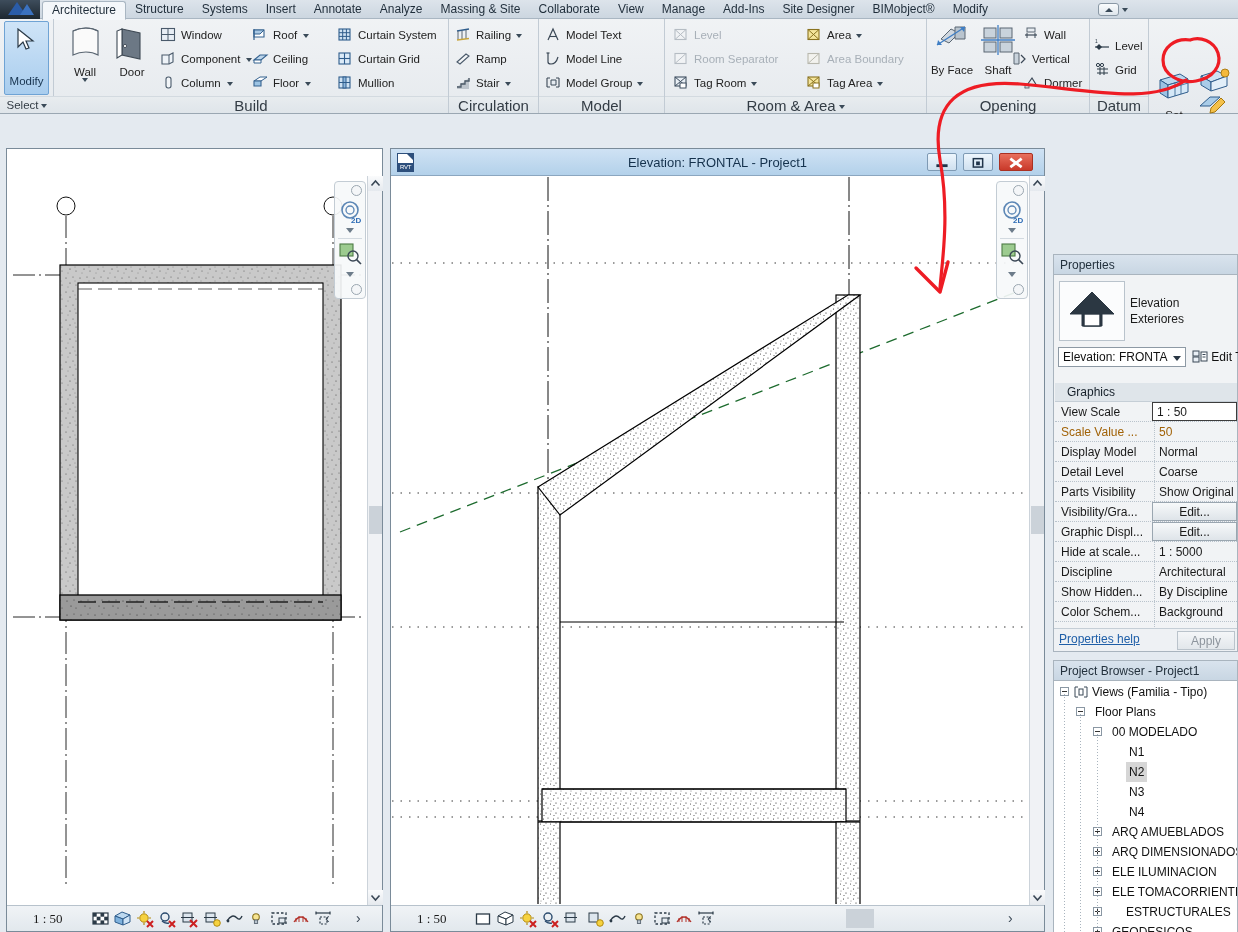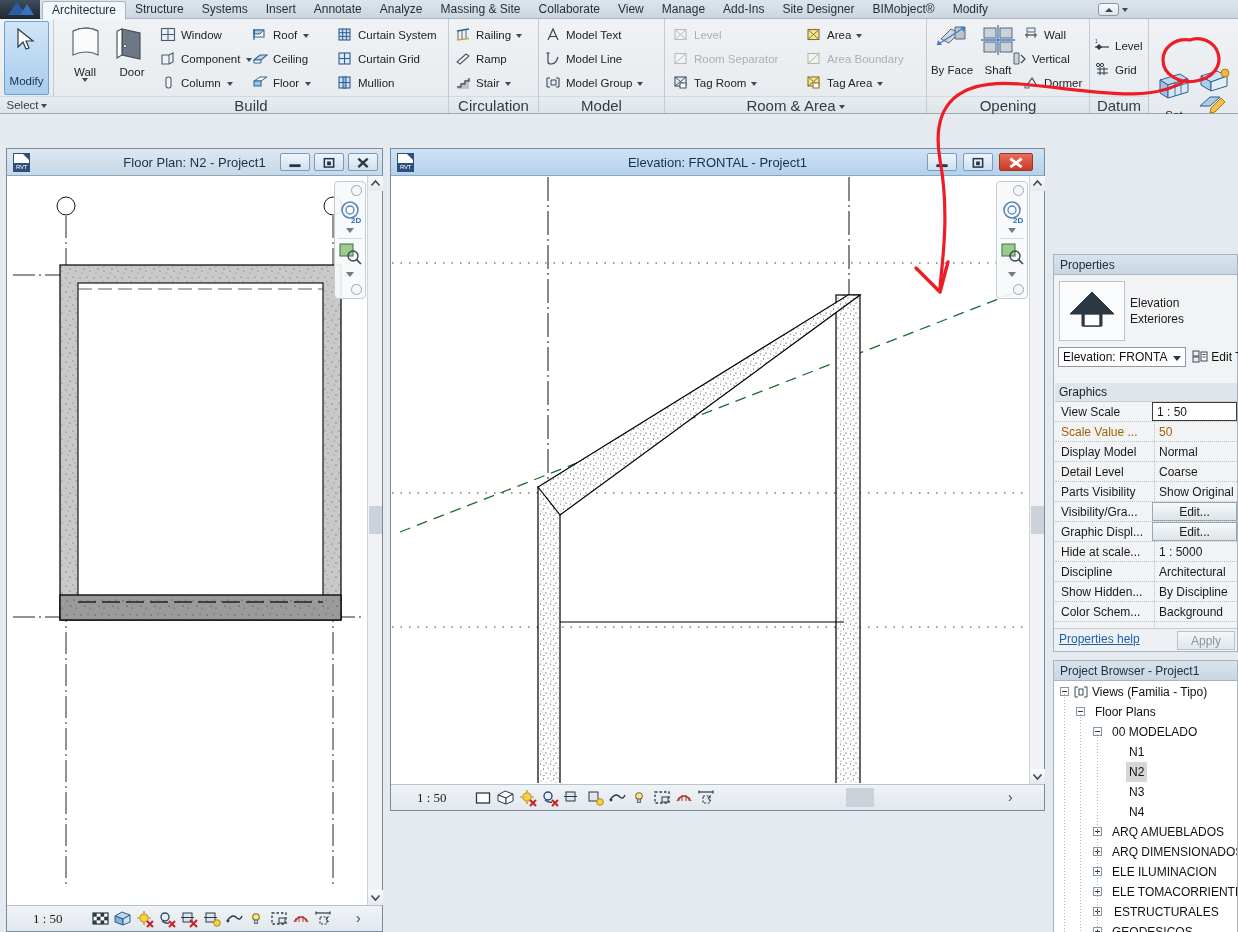--- a/index.html
+++ b/index.html
@@ -218,21 +218,21 @@
     position: absolute; right: 4px; top: 8px;
     border-left: 4px solid transparent; border-right: 4px solid transparent;
     border-top: 5px solid #2a3744;
   }
   #edit-type-btn {
     position: absolute; left: 138px; top: 92px; height: 20px; line-height: 20px;
     font-size: 12px; color: #111; white-space: nowrap;
   }
   #props-grid { position: absolute; left: 1px; top: 128px; right: 0; bottom: 24px; overflow: hidden; }
   .grp-head {
-    height: 19px; line-height: 19px; padding-left: 4px; font-size: 12px;
+    height: 19px; line-height: 19px; padding-left: 12px; font-size: 12px;
     background: #dfe5ea; color: #16202a; border-bottom: 1px solid #c5ced6;
   }
   .prow { position: relative; height: 20px; line-height: 20px; border-bottom: 1px dotted #b9c3cc; }
   .pname { position: absolute; left: 6px; top: 0; font-size: 12px; color: #1a1a1a; white-space: nowrap; }
   .pval {
     position: absolute; left: 99px; right: 0; top: 0; bottom: 0;
     font-size: 12px; color: #1a1a1a; padding-left: 4px; white-space: nowrap;
     border-left: 1px dotted #b9c3cc; overflow: hidden;
   }
   .prow.dim .pname, .prow.dim .pval { color: #a16207; }
@@ -685,43 +685,20 @@
         </div>
         <div class="panel-title">Work Plane</div>
       </div>
 
     </div>
   </div>
 
   <div id="workspace">
 
     <div class="mdi-window" style="left:6px;top:34px;width:377px;height:784px;">
-      <div class="mdi-title inactive">
-        <div class="rvt-icon">
-          <div class="fold"></div>
-            <div class="txt">RVT</div>
-        </div>
-        <div class="mdi-title-text">Floor Plan: N2 - Project1</div>
-        <div class="wbtn" style="left:273px;">
-          <svg class="g" viewBox="0 0 30 18">
-              <rect x="9" y="11" width="12" height="3" fill="#20344a"></rect>
-            </svg>
-        </div>
-        <div class="wbtn" style="left:307px;">
-          <svg class="g" viewBox="0 0 30 18">
-              <rect x="10" y="5" width="10" height="9" fill="none" stroke="#20344a" stroke-width="1.6"></rect>
-              <rect x="13" y="8" width="4" height="4" fill="#20344a"></rect>
-            </svg>
-        </div>
-        <div class="wbtn" style="left:341px;">
-          <svg class="g" viewBox="0 0 30 18">
-              <path d="M10 5 L20 14 M20 5 L10 14" stroke="#2b3a47" stroke-width="2.6" fill="none"></path>
-            </svg>
-        </div>
-      </div>
 
       <div class="view-canvas" style="left:1px;top:28px;right:16px;bottom:27px;">
         <svg width="360" height="730" viewBox="0 0 360 730">
           <defs>
             <pattern id="concrete" patternUnits="userSpaceOnUse" width="14" height="14">
               <rect width="14" height="14" fill="#c9c9c9"></rect>
               <circle cx="2" cy="3" r="0.55" fill="#4a4a4a"></circle>
                 <circle cx="9" cy="2" r="0.5" fill="#4a4a4a"></circle>
               <circle cx="6" cy="8" r="0.6" fill="#444"></circle>
                 <circle cx="12" cy="10" r="0.5" fill="#4a4a4a"></circle>
@@ -853,21 +830,21 @@
                 <line x1="2" y1="1.5" x2="2" y2="4.5" stroke="#2b3a47" stroke-width="1.2"></line>
                 <line x1="16" y1="1.5" x2="16" y2="4.5" stroke="#2b3a47" stroke-width="1.2"></line>
                 <rect x="6" y="7" width="7" height="7" fill="none" stroke="#2b3a47" stroke-width="1.2" stroke-dasharray="2 1.6"></rect>
               </svg></span>
         </span>
         <span style="position:absolute;left:318px;top:4px;font-size:14px;color:#3b4856;">‹</span>
         <span style="position:absolute;left:349px;top:4px;font-size:14px;color:#3b4856;">›</span>
       </div>
     </div>
 
-    <div class="mdi-window" style="left:390px;top:34px;width:655px;height:663px;">
+    <div class="mdi-window" style="left:390px;top:34px;width:655px;height:784px;">
       <div class="mdi-title">
         <div class="rvt-icon">
           <div class="fold"></div>
             <div class="txt">RVT</div>
         </div>
         <div class="mdi-title-text">Elevation: FRONTAL - Project1</div>
         <div class="wbtn" style="left:536px;">
           <svg class="g" viewBox="0 0 30 18">
               <rect x="9" y="11" width="12" height="3" fill="#20344a"></rect>
             </svg>
@@ -1161,21 +1138,21 @@
         <div class="tnode">
           <span class="plus closed" style="left:39px;"></span>
           <span class="lbl" style="left:58px;">ELE ILUMINACION</span>
         </div>
         <div class="tnode">
           <span class="plus closed" style="left:39px;"></span>
           <span class="lbl" style="left:58px;">ELE TOMACORRIENTES</span>
         </div>
         <div class="tnode">
           <span class="plus closed" style="left:39px;"></span>
-          <span class="lbl" style="left:60px;text-align:right;">ESTRUCTURALES</span>
+          <span class="lbl" style="left:72px;text-align:right;">ESTRUCTURALES</span>
         </div>
         <div class="tnode">
           <span class="plus closed" style="left:39px;"></span>
           <span class="lbl" style="left:58px;">GEODESICOS</span>
         </div>
 
         <div class="guide" style="left:10px;top:12px;bottom:0;"></div>
         <div class="guide" style="left:26px;top:32px;bottom:18px;"></div>
         <div class="guide" style="left:43px;top:52px;height:250px;"></div>
       </div>

